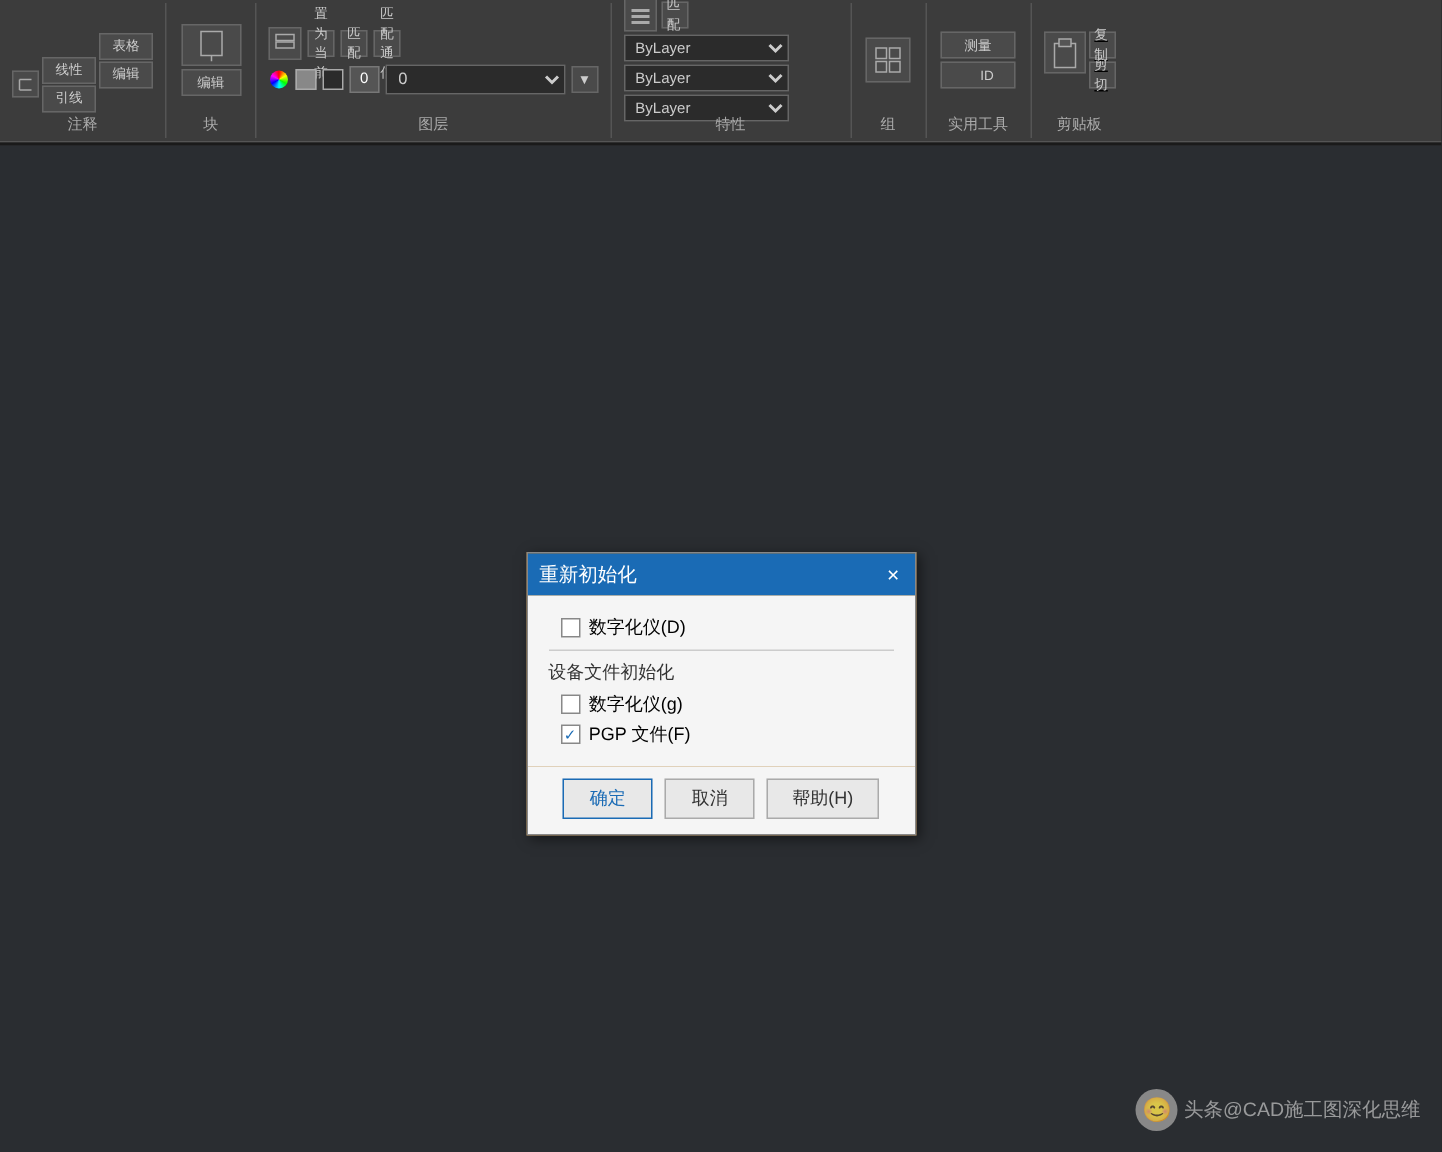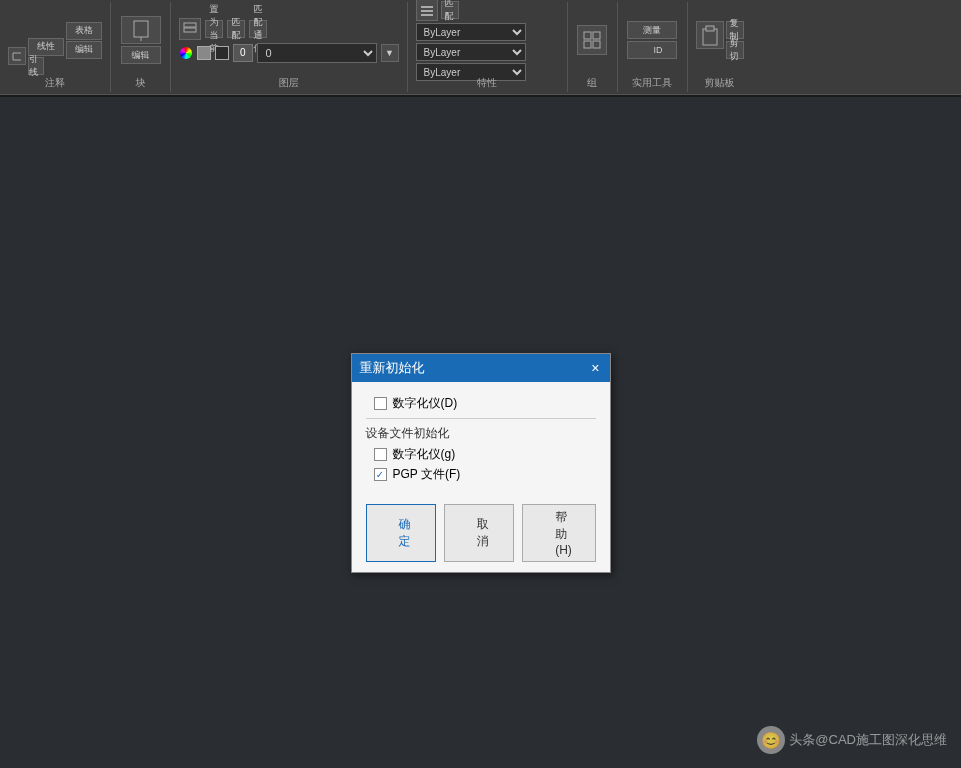--- a/index.html
+++ b/index.html
@@ -180,21 +180,21 @@
       display: flex;
       justify-content: center;
       gap: 8px;
       padding: 8px 14px 10px;
       background: #f5f5f5;
     }
 
     .dialog-btn {
       background: #e8e8e8;
       border: 1px solid #aaa;
-      padding: 4px 32px;
+      padding: 4px 16px;
       font-size: 12px;
       cursor: pointer;
       color: #333;
       min-width: 60px;
     }
 
     .dialog-btn.primary {
       background: #e8e8e8;
       border: 1px solid #1a6bb5;
       color: #1a6bb5;
@@ -264,21 +264,21 @@
       <div class="small-icons-row">
         <div class="si">
           <svg width="12" height="12" viewBox="0 0 12 12">
               <line x1="2" y1="10" x2="10" y2="10" stroke="#aaa" stroke-width="1"></line>
               <line x1="2" y1="10" x2="2" y2="3" stroke="#aaa" stroke-width="1"></line>
               <line x1="2" y1="3" x2="10" y2="3" stroke="#aaa" stroke-width="1"></line>
             </svg>
         </div>
         <div style="display:flex;flex-direction:column;gap:1px;">
           <div class="si" style="width:36px;font-size:9px;color:#ccc;">线性</div>
-          <div class="si" style="width:16px;font-size:9px;color:#ccc;">引线</div>
+          <div class="si" style="width:36px;font-size:9px;color:#ccc;">引线</div>
         </div>
       </div>
       <div style="display:flex;flex-direction:column;gap:1px;">
         <div class="si" style="width:36px;font-size:9px;">表格</div>
         <div class="si" style="width:36px;font-size:9px;">编辑</div>
       </div>
     </div>
     <div class="toolbar-group-label">注释</div>
   </div>
 
@@ -368,21 +368,21 @@
   <div class="toolbar-group" style="min-width:70px;">
     <div class="toolbar-buttons">
       <div style="display:flex;flex-direction:column;gap:2px;">
         <div class="si" style="width:50px;font-size:9px;">测量</div>
         <div class="si" style="width:50px;font-size:9px;padding-left:12px;">ID</div>
       </div>
     </div>
     <div class="toolbar-group-label">实用工具</div>
   </div>
 
-  <div class="toolbar-group" style="min-width:60px;border-right:none;">
+  <div class="toolbar-group" style="min-width:60px;border-right:none;text-decoration:underline;">
     <div class="toolbar-buttons">
       <div style="display:flex;gap:2px;">
         <div class="si" style="width:28px;height:28px;">
           <svg width="18" height="22" viewBox="0 0 18 22">
               <rect x="2" y="5" width="14" height="16" fill="none" stroke="#aaa" stroke-width="1"></rect>
               <rect x="5" y="2" width="8" height="5" fill="#555" stroke="#aaa" stroke-width="1"></rect>
             </svg>
         </div>
         <div style="display:flex;flex-direction:column;gap:2px;">
           <div class="si" style="font-size:9px;padding:0 3px;">复制</div>

